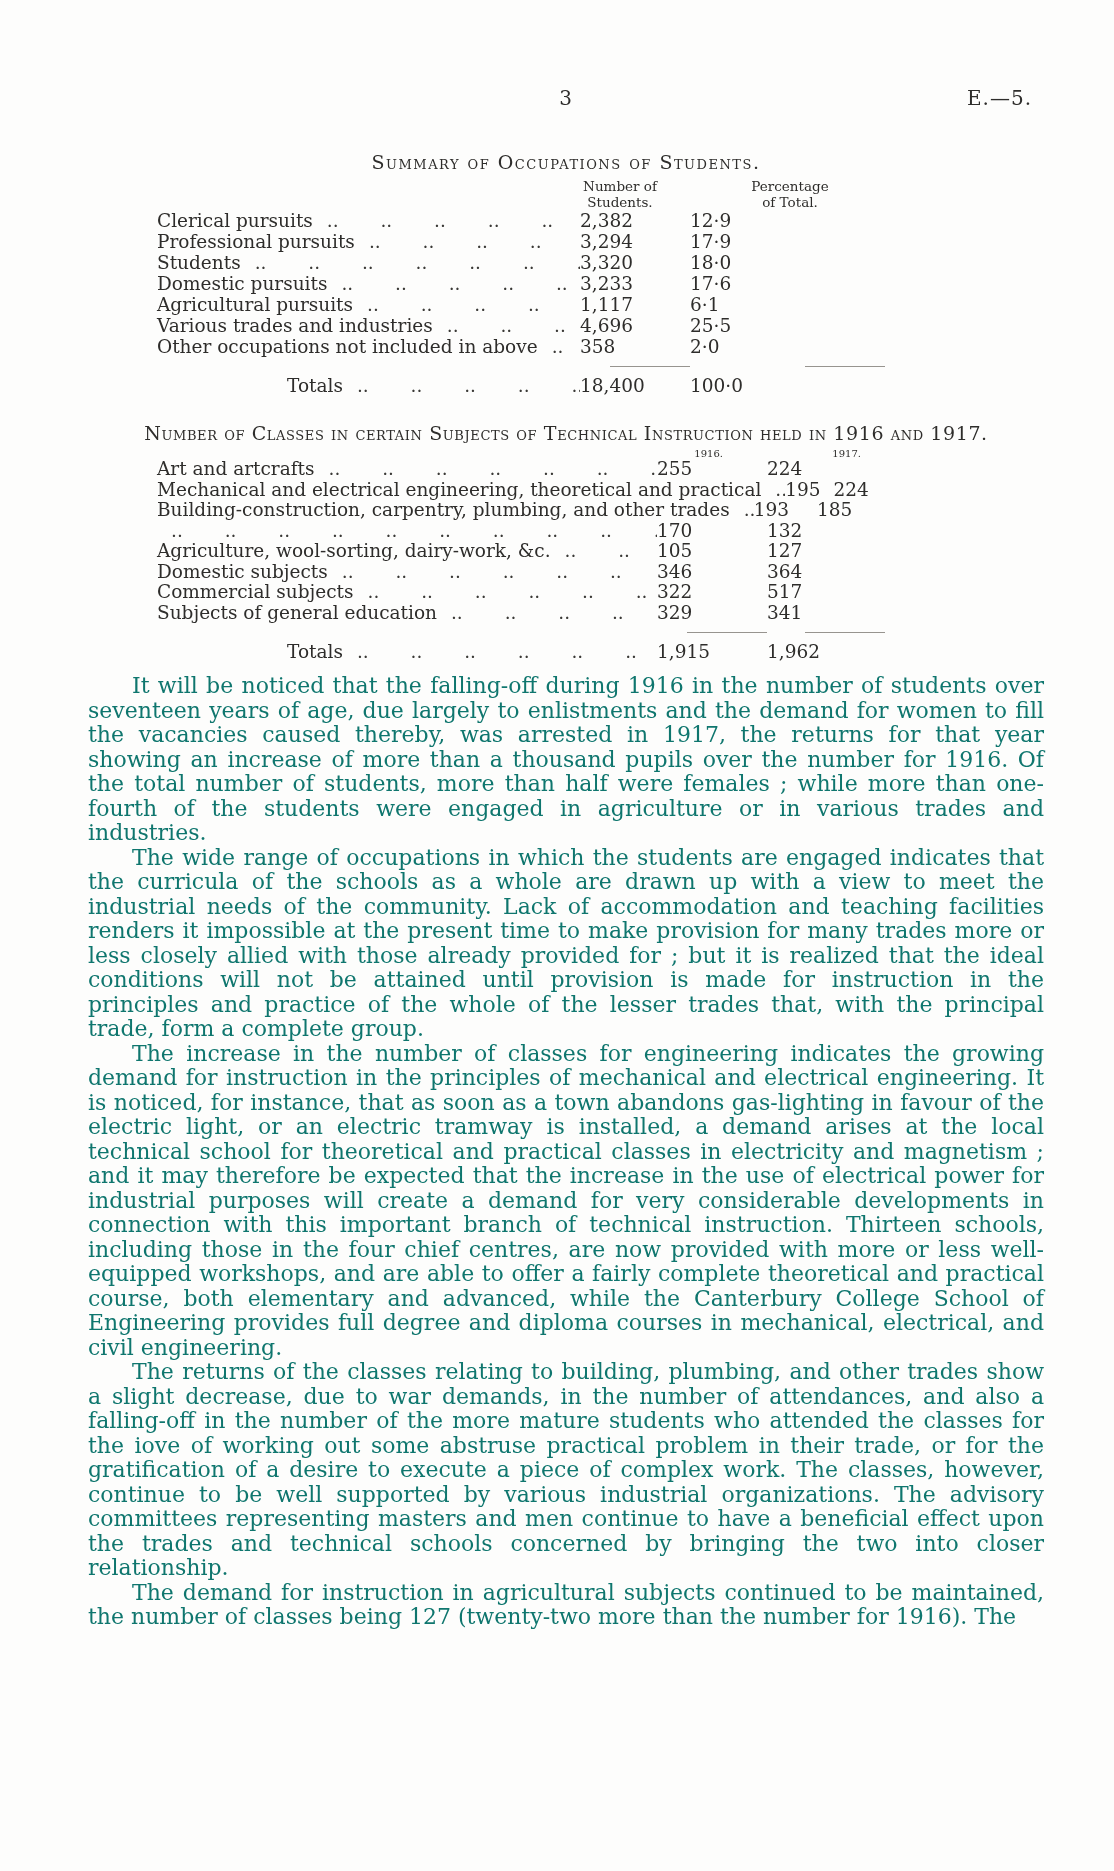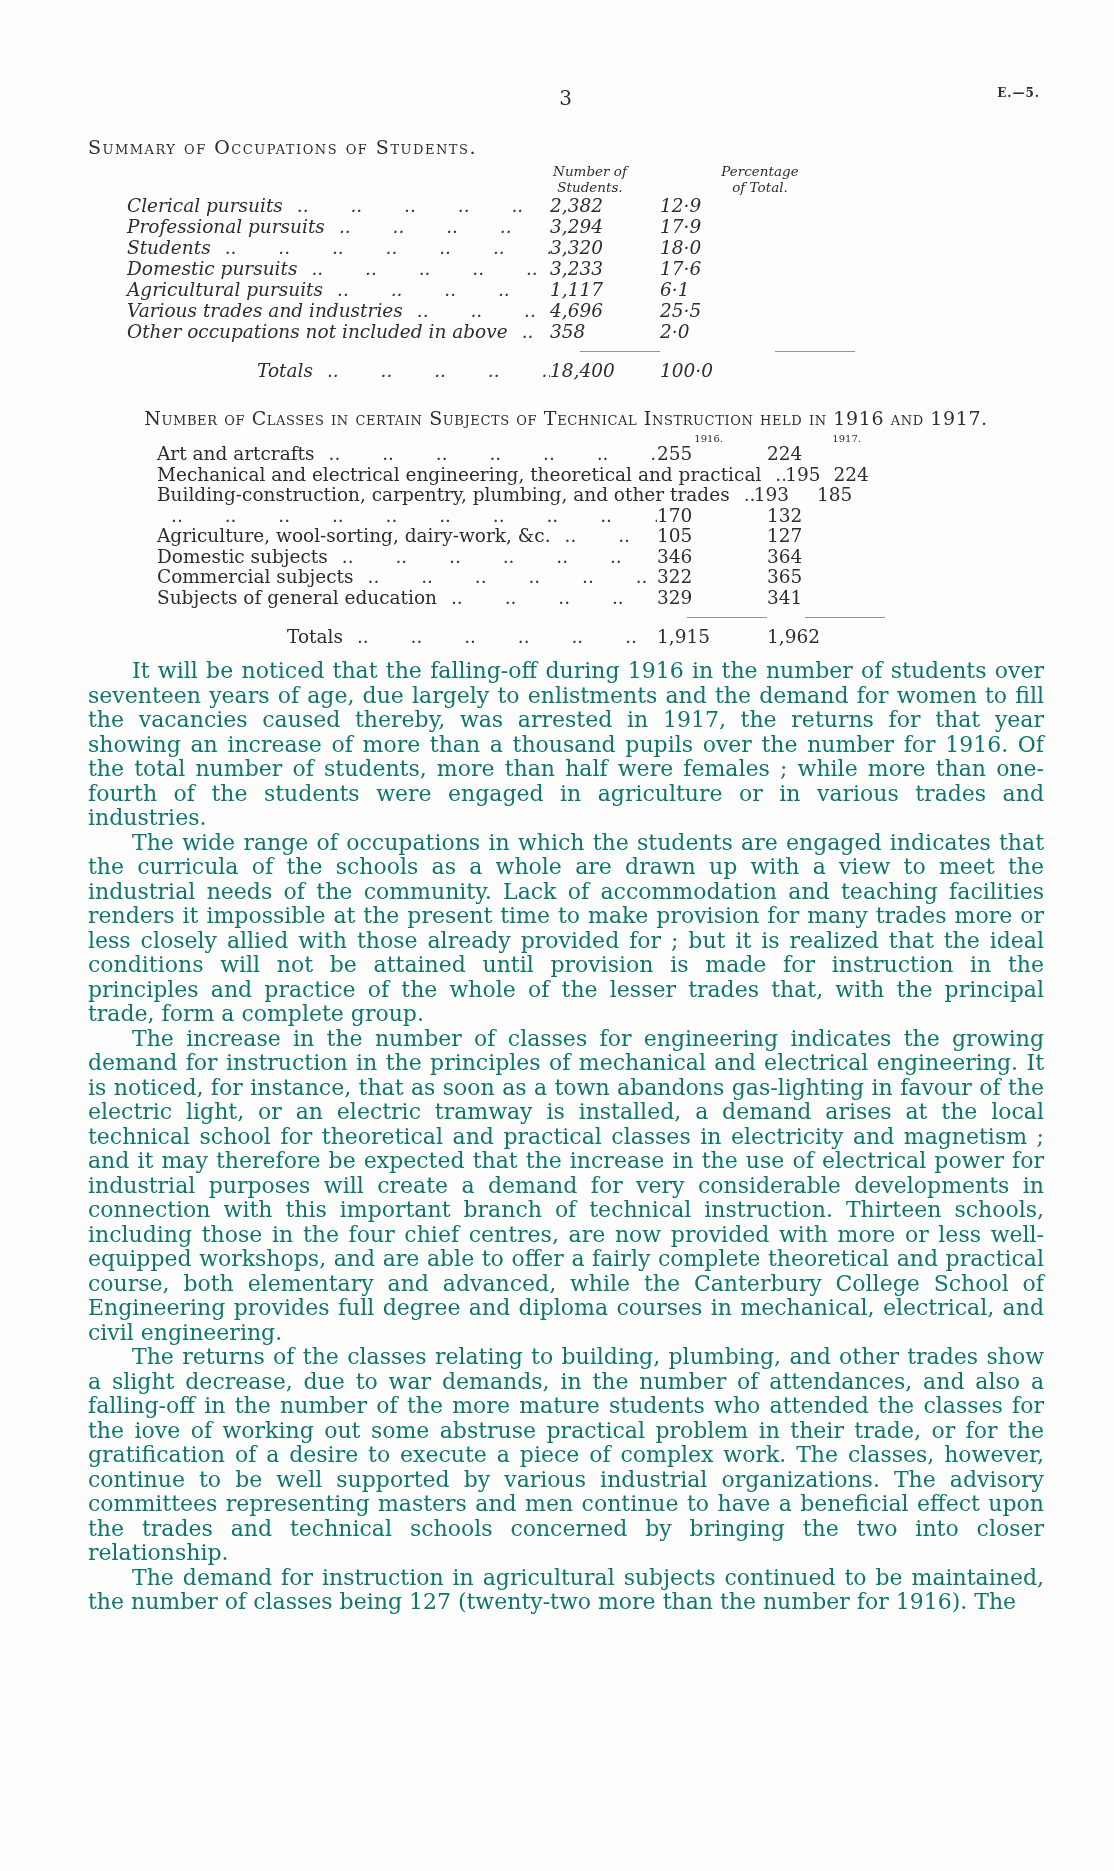--- a/index.html
+++ b/index.html
@@ -10,41 +10,42 @@
     background:#fdfdfc;
     color:#2e2d2b;
     font-family:"DejaVu Serif","Liberation Serif",serif;
     overflow:hidden;
   }
   .inner{padding:86px 70px 0 88px;}
 
   
   .runhead{position:relative;height:26px;font-size:20px;}
   .pagenum{position:absolute;left:0;right:0;text-align:center;letter-spacing:1px;}
-  .docref{position:absolute;right:4px;top:0;font-size:12px;letter-spacing:1px;font-weight:bold;}
+  .docref{position:absolute;right:12px;top:0;font-size:20px;letter-spacing:1px;}
 
   
   .sec-title{
+    text-align:center;
     font-variant:small-caps;
     font-size:19px;
     letter-spacing:1.5px;
-    margin-top:24px;
+    margin-top:39px;
     white-space:nowrap;
   }
   .sec-title2{
     font-variant:small-caps;
     font-size:19px;
     letter-spacing:0.6px;
     margin-top:26px;
     text-align:center;
     white-space:nowrap;
   }
 
   
-  .tbl{margin-left:39px;width:728px;font-size:18.5px;font-style:italic;}
+  .tbl{margin-left:69px;width:728px;font-size:18.5px;}
   .tbl2{margin-left:69px;width:728px;font-size:18.5px;}
   .thead{display:flex;margin-top:6px;font-size:13.5px;line-height:15.5px;}
   .thead .sp{flex:1;}
   .thc{text-align:center;}
   .thc.c1{width:150px;}
   .thc.c2{width:190px;}
   .yhead{display:flex;font-size:10px;margin-top:4px;}
   .yhead .sp{flex:1;}
   .yh{text-align:right;}
   .yh.c1{width:110px;padding-right:20px;}
@@ -199,21 +200,21 @@
       <div class="trow t2row">
         <span class="rlabel">Domestic subjects</span>
         <span class="leader">.. .. .. .. .. .. .. .. .. .. .. ..</span>
         <span class="cell v1">346</span>
         <span class="cell v2">364</span>
       </div>
       <div class="trow t2row">
         <span class="rlabel">Commercial subjects</span>
         <span class="leader">.. .. .. .. .. .. .. .. .. .. .. ..</span>
         <span class="cell v1">322</span>
-        <span class="cell v2">365</span>
+        <span class="cell v2">517</span>
       </div>
       <div class="trow t2row">
         <span class="rlabel">Subjects of general education</span>
         <span class="leader">.. .. .. .. .. .. .. .. .. .. .. ..</span>
         <span class="cell v1">329</span>
         <span class="cell v2">341</span>
       </div>
 
       <div class="rulerow">
         <span class="sp"></span>

